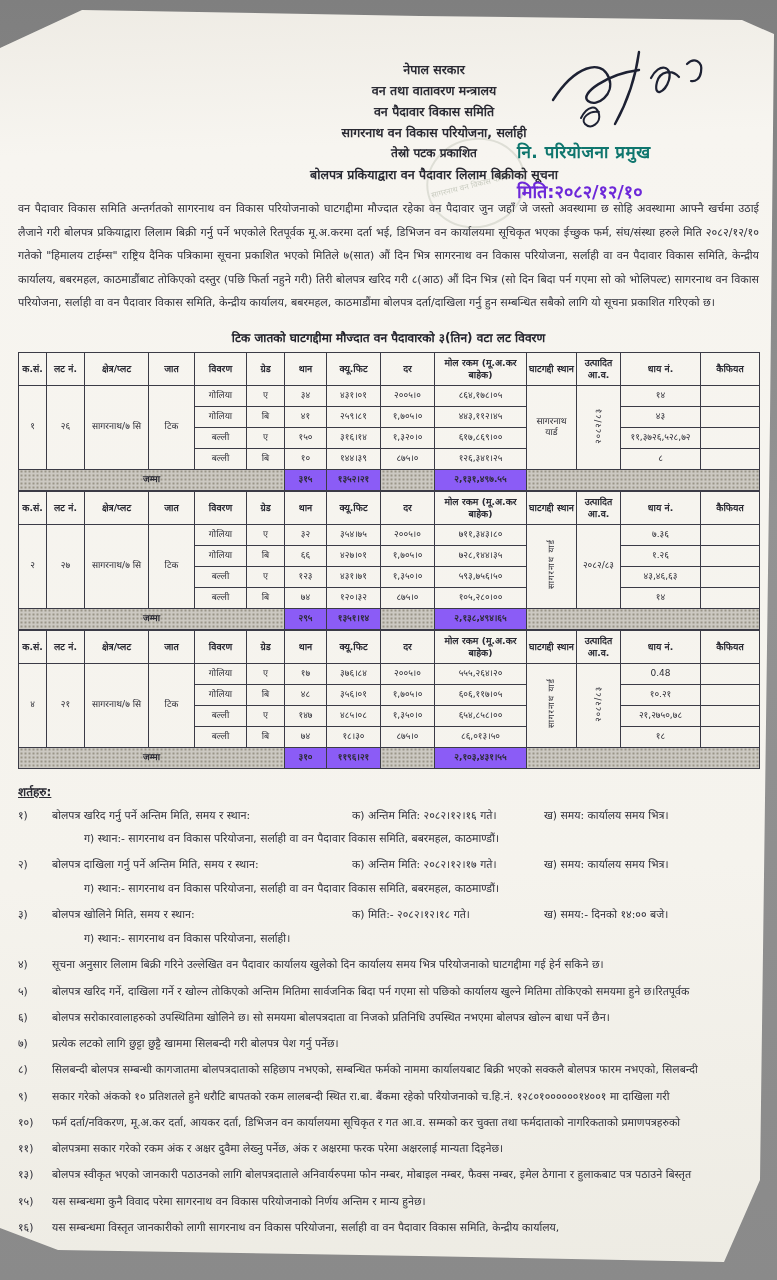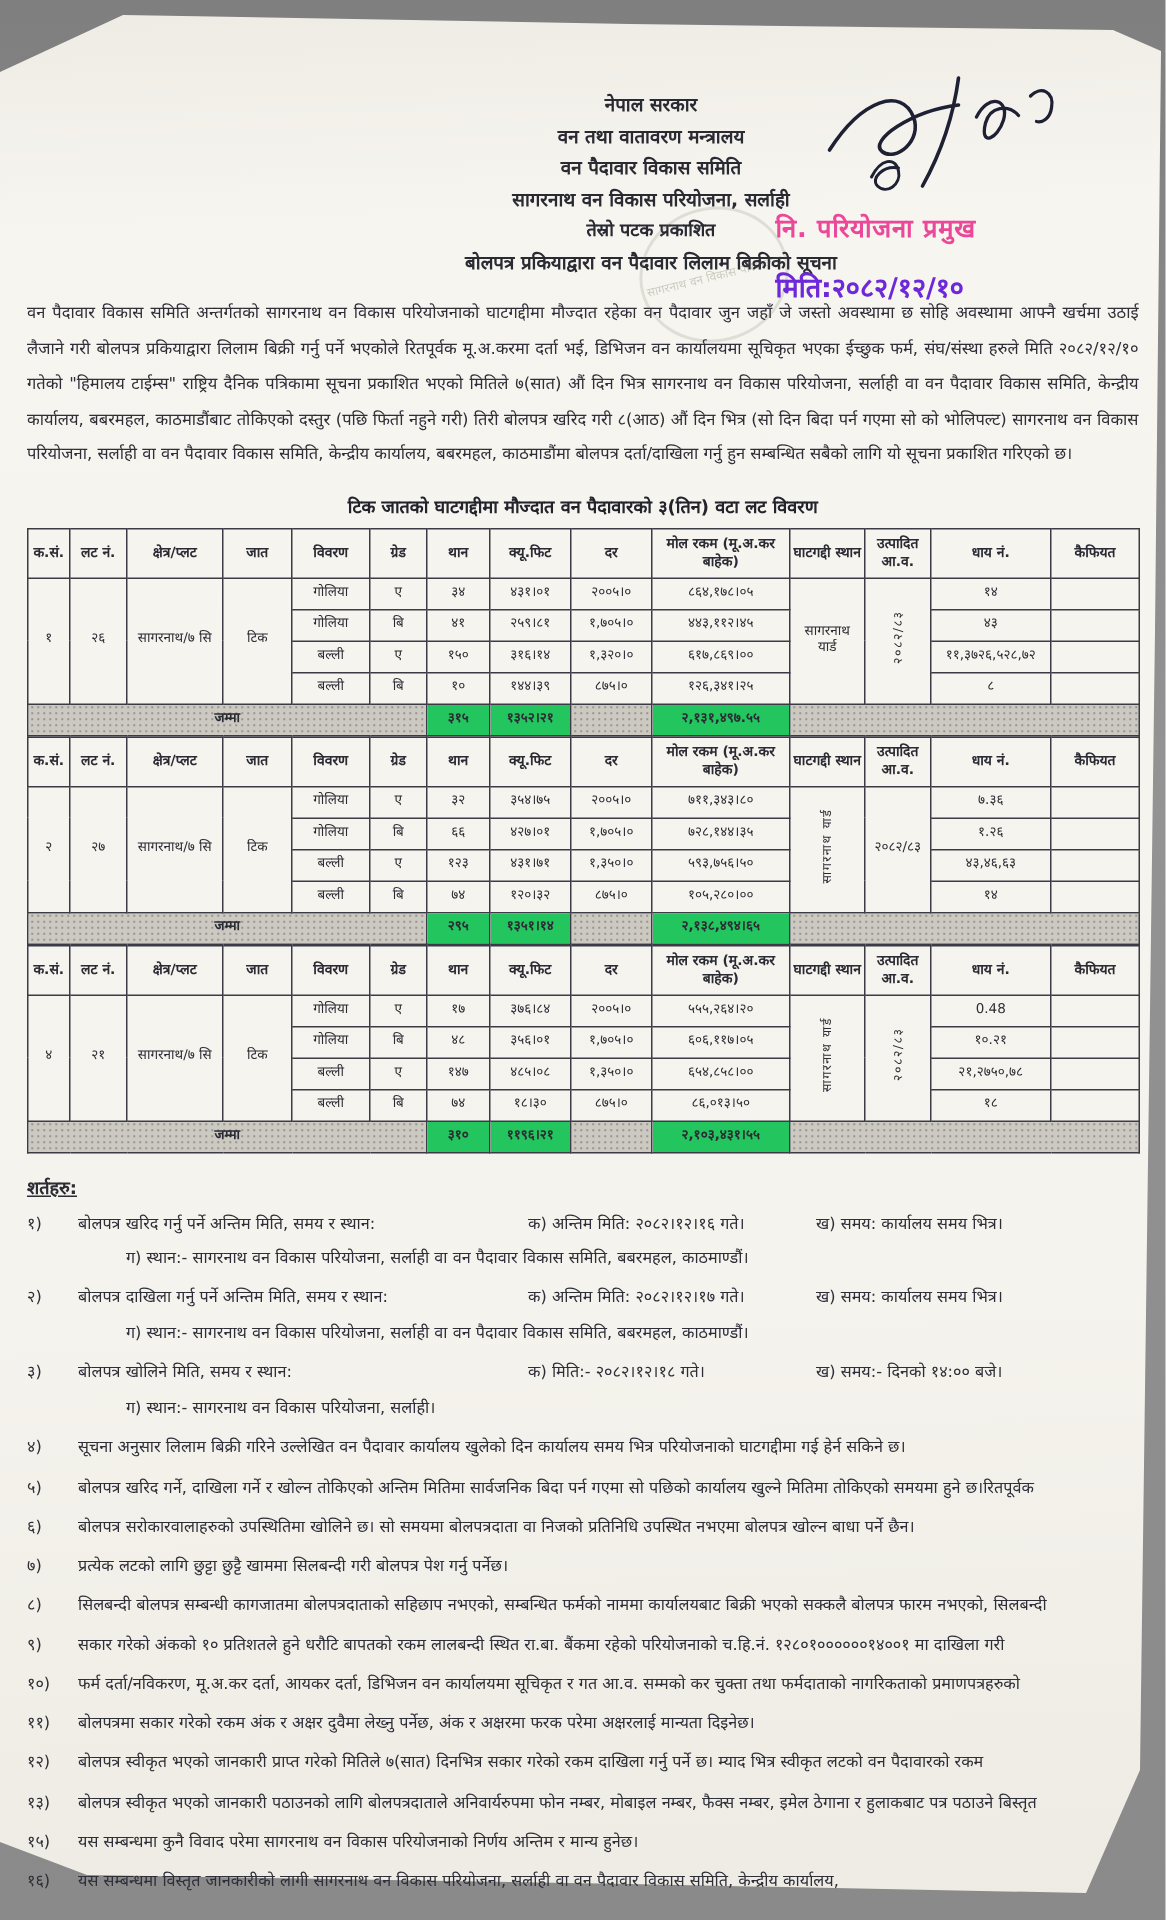--- a/index.html
+++ b/index.html
@@ -13,21 +13,21 @@
     background:linear-gradient(178deg,#eeebe4,#f7f5f0 12%,#f5f3ed 68%,#edebe3);
     clip-path:polygon(0px 48px,82px 10px,420px 16px,742px 20px,774px 34px,770px 420px,760px 1180px,724px 1262px,420px 1256px,58px 1250px,0px 1228px);
   }
   .content{position:absolute;left:18px;top:30px;width:741px;color:#2c2c35;}
   
   .hdr{width:480px;margin:29px 0 0 176px;text-align:center;}
   .hdr-line{font-weight:bold;font-size:12.5px;line-height:21px;color:#2a2a33;}
   .hdr-line:nth-child(5){font-size:12px;}
   .sig-block{position:absolute;right:12px;top:18px;width:230px;text-align:left;}
   .sig-scribble{display:block;margin-left:30px;}
-  .designation{font-weight:bold;font-size:17px;color:#ec4899;letter-spacing:.5px;}
+  .designation{font-weight:bold;font-size:17px;color:#0f766e;letter-spacing:.5px;}
   .sig-date{font-size:18px;font-weight:bold;margin-top:16px;color:#6d28d9;}
   .stamp-wm{
     position:absolute;left:408px;top:108px;width:96px;height:86px;border:2px solid rgba(96,110,84,.30);
     border-radius:50%;opacity:.55;transform:rotate(-14deg);
     display:flex;align-items:center;justify-content:center;
     color:rgba(96,110,84,.55);font-size:8px;text-align:center;pointer-events:none;
   }
   
   .intro{margin-top:12px;font-size:11px;line-height:23.5px;text-align:justify;color:#2e2e38;}
   
@@ -38,21 +38,21 @@
     color:#2b2b34;overflow:hidden;word-wrap:break-word;line-height:1.25;
   }
   .lot-table th{font-weight:bold;font-size:9.3px;height:30px;}
   .lot-table td{height:18px;}
   .vert{writing-mode:vertical-rl;transform:rotate(180deg);font-size:8.3px;letter-spacing:1px;white-space:nowrap;}
   .speckle{
     background-color:#ccc9c2;
     background-image:radial-gradient(#999588 0.9px,transparent 0.9px);
     background-size:4px 4px;
   }
-  .total-cell{background:#22c55e;font-weight:bold;}
+  .total-cell{background:#8b5cf6;font-weight:bold;}
   .total-label{font-weight:bold;}
   
   .cond-head{font-weight:bold;font-size:12px;text-decoration:underline;margin:14px 0 8px 0;}
   .cond-item{display:flex;margin-bottom:9.5px;font-size:10.8px;line-height:1.55;color:#2e2e38;}
   .cond-num{width:34px;flex:0 0 34px;}
   .cond-body{flex:1;}
   .cond-line1{display:flex;}
   .c-text{flex:0 0 300px;}
   .c-k{flex:1;}
   .c-kh{flex:0 0 215px;}
@@ -450,26 +450,20 @@
           <div>फर्म दर्ता/नविकरण, मू.अ.कर दर्ता, आयकर दर्ता, डिभिजन वन कार्यालयमा सूचिकृत र गत आ.व. सम्मको कर चुक्ता तथा फर्मदाताको नागरिकताको प्रमाणपत्रहरुको</div>
         </div>
       </div>
       <div class="cond-item">
         <span class="cond-num">११)</span>
         <div class="cond-body">
           <div>बोलपत्रमा सकार गरेको रकम अंक र अक्षर दुवैमा लेख्नु पर्नेछ, अंक र अक्षरमा फरक परेमा अक्षरलाई मान्यता दिइनेछ।</div>
         </div>
       </div>
       <div class="cond-item">
-        <span class="cond-num">१२)</span>
-        <div class="cond-body">
-          <div>बोलपत्र स्वीकृत भएको जानकारी प्राप्त गरेको मितिले ७(सात) दिनभित्र सकार गरेको रकम दाखिला गर्नु पर्ने छ। म्याद भित्र स्वीकृत लटको वन पैदावारको रकम</div>
-        </div>
-      </div>
-      <div class="cond-item">
         <span class="cond-num">१३)</span>
         <div class="cond-body">
           <div>बोलपत्र स्वीकृत भएको जानकारी पठाउनको लागि बोलपत्रदाताले अनिवार्यरुपमा फोन नम्बर, मोबाइल नम्बर, फैक्स नम्बर, इमेल ठेगाना र हुलाकबाट पत्र पठाउने बिस्तृत</div>
         </div>
       </div>
       <div class="cond-item">
         <span class="cond-num">१५)</span>
         <div class="cond-body">
           <div>यस सम्बन्धमा कुनै विवाद परेमा सागरनाथ वन विकास परियोजनाको निर्णय अन्तिम र मान्य हुनेछ।</div>
         </div>

